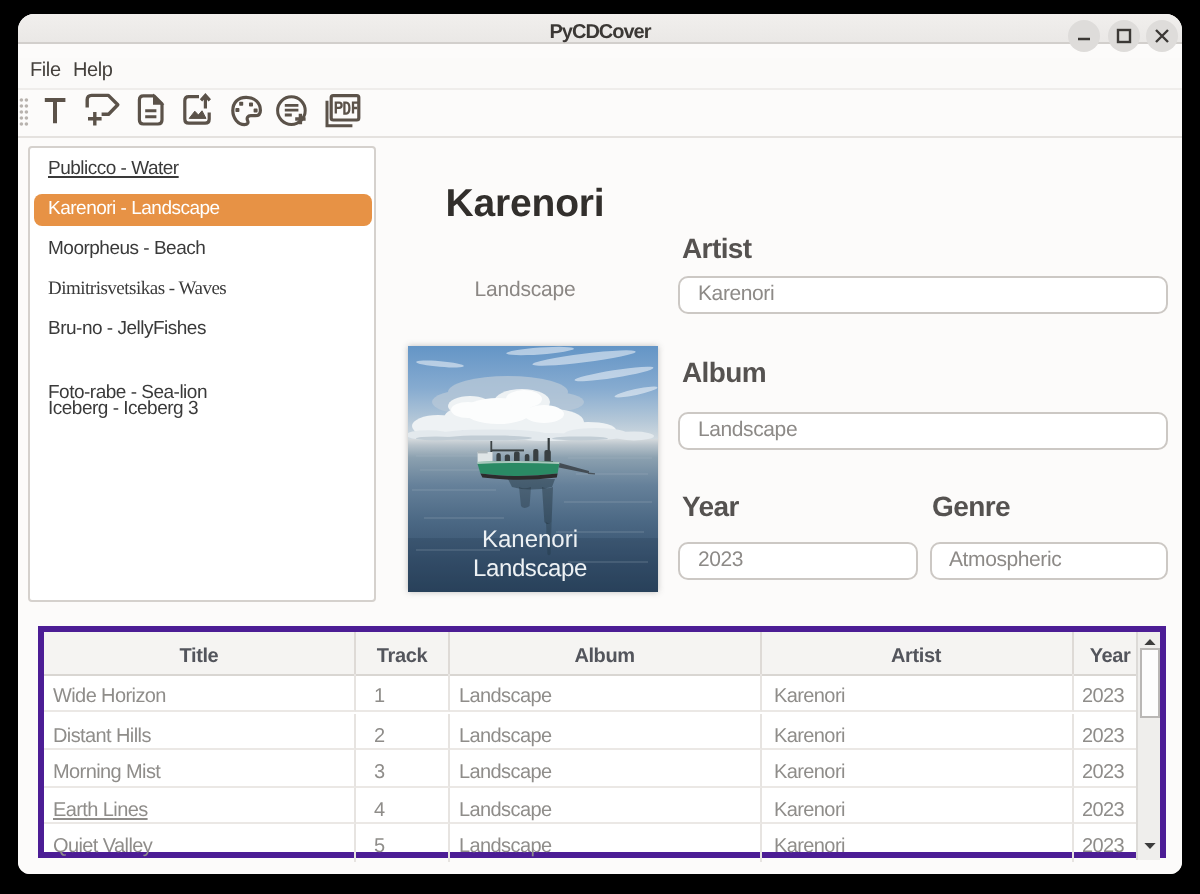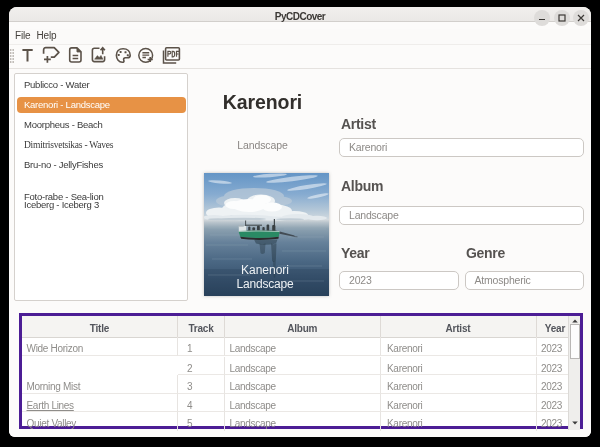--- a/index.html
+++ b/index.html
@@ -122,21 +122,21 @@
         <g stroke-width="1.15">
           <path d="M158.9 11.8 V6.3 H160.6 Q161.8 6.3 161.8 7.6 Q161.8 8.9 160.6 8.9 H158.9"></path>
           <path d="M163.2 6.3 V11.8 H164.1 Q165.7 11.8 165.7 9.05 Q165.7 6.3 164.1 6.3 Z"></path>
           <path d="M167.5 11.8 V6.3 H170 M167.5 9 H169.6"></path>
         </g>
       </g>
     </svg>
   </div>
   <div id="content">
     <div id="listpanel">
-      <div class="lrow" style="top:3px;">Publicco - Water</div>
+      <div class="lrow" style="top:3px;text-decoration:underline;">Publicco - Water</div>
       <div class="lrow sel" style="top:23px;">Karenori - Landscape</div>
       <div class="lrow" style="top:43px;">Moorpheus - Beach</div>
       <div class="lrow" style="top:63px;font-family:Liberation Serif, serif;">Dimitrisvetsikas - Waves</div>
       <div class="lrow" style="top:83px;">Bru-no - JellyFishes</div>
       <div class="lrow" style="top:103px;margin-top:12px;">Foto-rabe - Sea-lion</div>
       <div class="lrow" style="top:123px;">Iceberg - Iceberg 3</div>
     </div>
     <div id="heading">Karenori</div>
     <div id="sublabel">Landscape</div>
     <div id="photo">
@@ -257,20 +257,21 @@
       <div class="th" style="left:156px; width:47px;">Track</div>
       <div class="th" style="left:203px; width:155.5px;">Album</div>
       <div class="th" style="left:358.5px; width:156px;">Artist</div>
       <div class="th" style="left:514.5px; width:37px; border-right:none;">Year</div>
 
       <div class="td" style="left:0; top:21px; width:156px;">Wide Horizon</div>
       <div class="td" style="left:156px; top:21px; width:47px; padding-left:9px;">1</div>
       <div class="td" style="left:203px; top:21px; width:155.5px;">Landscape</div>
       <div class="td" style="left:358.5px; top:21px; width:156px; padding-left:6.5px;">Karenori</div>
       <div class="td" style="left:514.5px; top:21px; width:37px; border-right:none;">2023</div>
+      <div class="td" style="left:0; top:40.6px; width:156px;">Distant Hills</div>
       <div class="td" style="left:156px; top:40.6px; width:47px; padding-left:9px;">2</div>
       <div class="td" style="left:203px; top:40.6px; width:155.5px;">Landscape</div>
       <div class="td" style="left:358.5px; top:40.6px; width:156px; padding-left:6.5px;">Karenori</div>
       <div class="td" style="left:514.5px; top:40.6px; width:37px; border-right:none;">2023</div>
       <div class="td" style="left:0; top:59.2px; width:156px;">Morning Mist</div>
       <div class="td" style="left:156px; top:59.2px; width:47px; padding-left:9px;">3</div>
       <div class="td" style="left:203px; top:59.2px; width:155.5px;">Landscape</div>
       <div class="td" style="left:358.5px; top:59.2px; width:156px; padding-left:6.5px;">Karenori</div>
       <div class="td" style="left:514.5px; top:59.2px; width:37px; border-right:none;">2023</div>
       <div class="td" style="left:0; top:77.8px; width:156px;text-decoration:underline;">Earth Lines</div>

